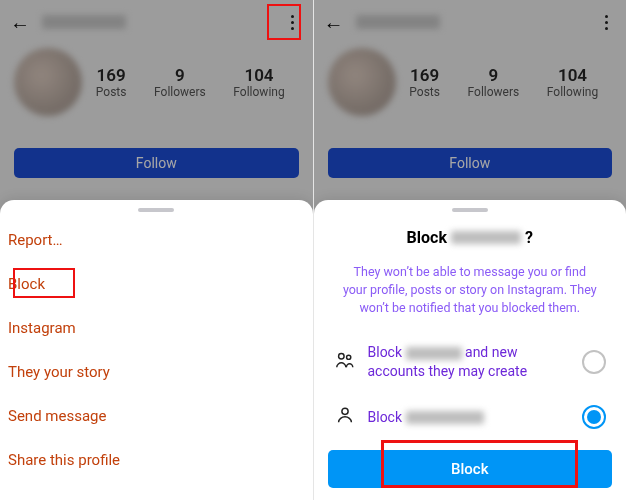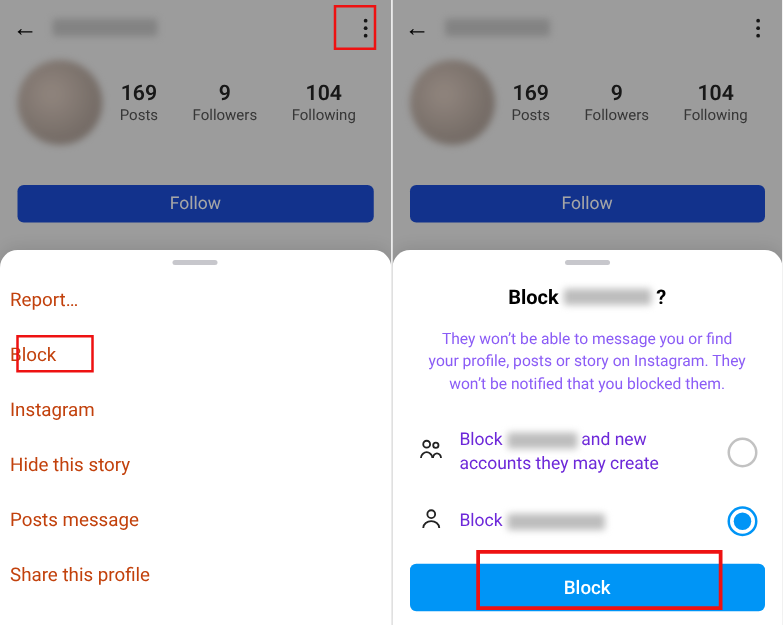--- a/index.html
+++ b/index.html
@@ -181,22 +181,22 @@
       </div>
     </div>
     <div class="follow-btn">Follow</div>
   </div>
 
   <div class="sheet" style="top:200px;">
     <div class="grabber"></div>
     <div class="sheet-item">Report…</div>
     <div class="sheet-item">Block</div>
     <div class="sheet-item">Instagram</div>
-    <div class="sheet-item">Hide this story</div>
-    <div class="sheet-item">Posts message</div>
+    <div class="sheet-item">They your story</div>
+    <div class="sheet-item">Send message</div>
     <div class="sheet-item">Share this profile</div>
   </div>
 
   <div class="redbox" style="left:267px; top:4px; width:30px; height:32px;"></div>
   <div class="redbox" style="left:13px; top:268px; width:58px; height:26px;"></div>
 </div>
 
 <div class="screen">
   <div class="profile-bg dim">
     <div class="topbar">

